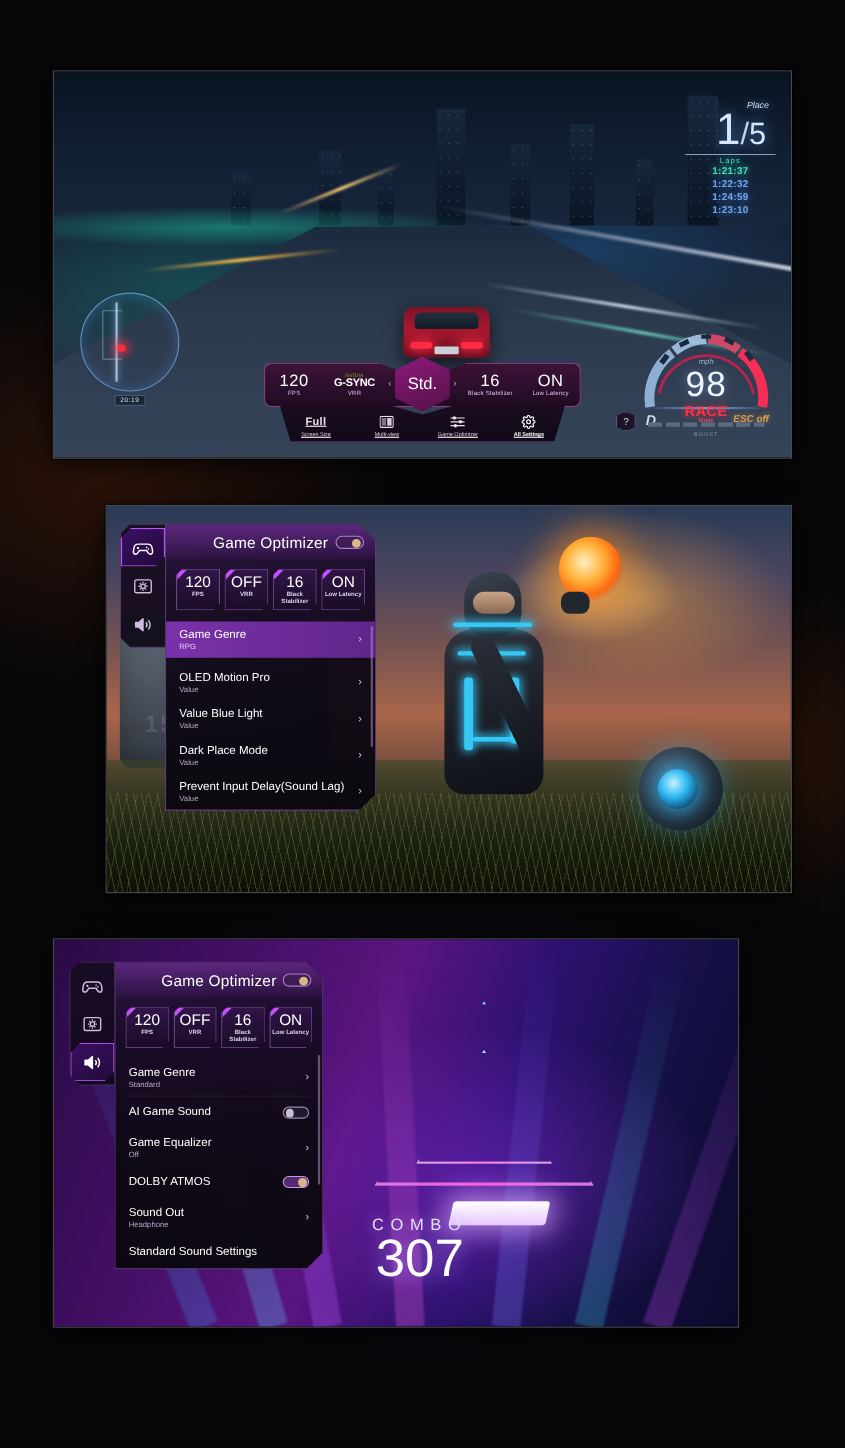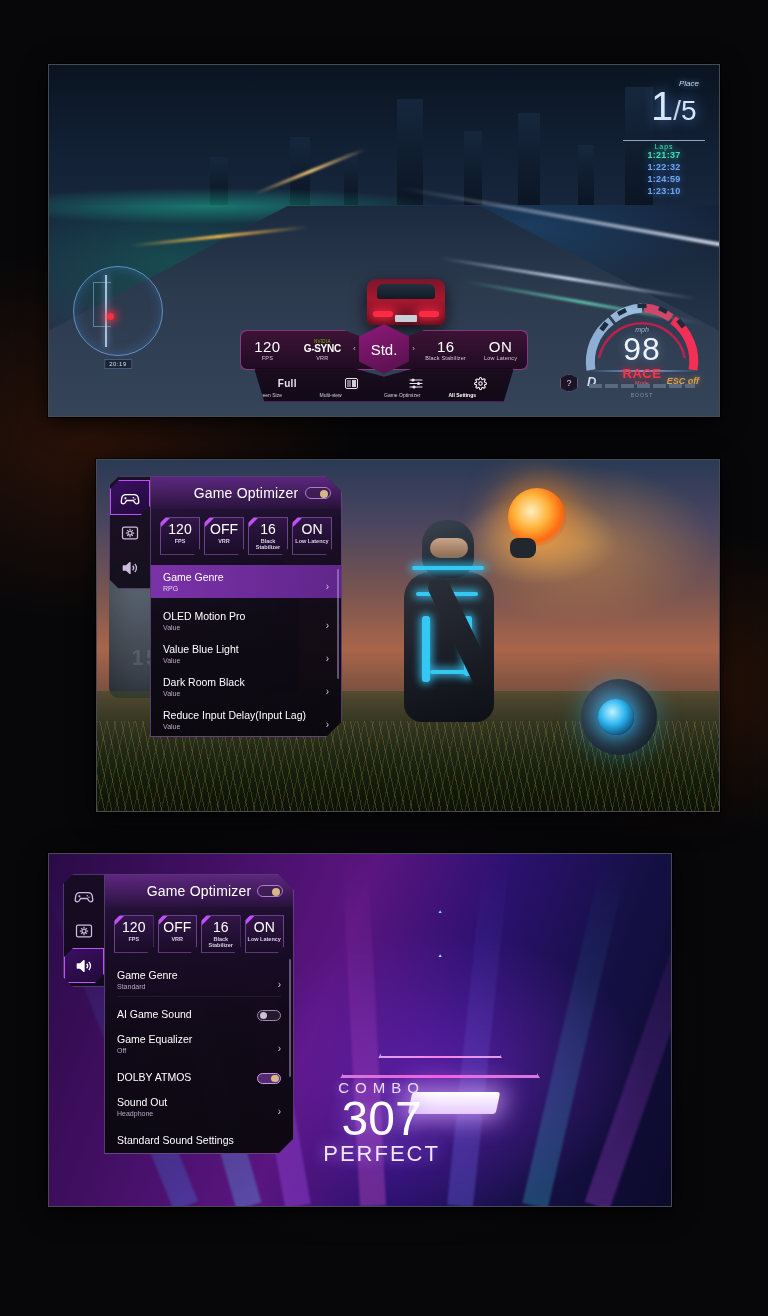--- a/index.html
+++ b/index.html
@@ -65,21 +65,21 @@
      background:rgba(185,215,245,.85); box-shadow:0 0 6px rgba(160,200,245,.8);}
   .minimap .track2{ position:absolute; left:22%; top:18%; width:18px; height:50%;
      border:1.5px solid rgba(140,180,225,.55); border-right:none;}
   .minimap .dot{ position:absolute; left:38%; top:52%; width:7px; height:7px; border-radius:50%;
      background:#ff2e3e; box-shadow:0 0 9px 3px rgba(255,45,60,.8);}
   .minimap .mlabel{ position:absolute; left:50%; bottom:-13px; transform:translateX(-50%);
      font-size:6px; letter-spacing:.5px; color:#cfe0f2; background:rgba(10,20,34,.6);
      padding:1px 4px; border:1px solid rgba(120,160,210,.45);}
 
   
-  .place{ position:absolute; right:20px; top:14px; text-align:left; }
+  .place{ position:absolute; right:20px; top:26px; text-align:left; }
   .place .pl-lab{ font-size:8px; font-style:italic; color:#c9d8ea; margin-left:28px;
      text-shadow:0 0 6px rgba(130,180,240,.8);}
   .place .pl-num{ font-size:40px; font-weight:300; line-height:.9; color:#d9e8fa;
      text-shadow:0 0 14px rgba(90,150,235,.9);}
   .place .pl-num .slash{ font-size:28px; opacity:.9;}
   .laps{ position:absolute; right:14px; top:75px; width:82px; text-align:center; }
   .laps .lp-hd{ font-size:7px; color:#3fe0b8; letter-spacing:1px;
      border-top:1px solid rgba(200,220,245,.7); padding-top:2px;
      text-shadow:0 0 6px rgba(60,225,185,.9);}
   .laps .lp{ font-size:9px; font-weight:bold; letter-spacing:.3px; line-height:1.32;}
@@ -128,21 +128,21 @@
      clip-path:polygon(50% 0,100% 25%,100% 75%,50% 100%,0 75%,0 25%);
      display:flex; align-items:center; justify-content:center;
      box-shadow:0 0 18px rgba(220,80,200,.55);}
   .gb-hex span{ font-size:15px; font-weight:300; color:#fff;}
   .gb-arr{ position:absolute; top:14px; font-size:8px; color:#d9a9e0;}
   .gb-bot{ position:absolute; left:14px; right:14px; bottom:0; height:34px;
      background:linear-gradient(180deg,rgba(24,8,26,.92),rgba(14,5,18,.92));
      border:1px solid rgba(150,70,150,.4); border-top:none; border-radius:0 0 7px 7px;
      clip-path:polygon(0 0,38% 0,50% 26%,62% 0,100% 0,96% 100%,4% 100%);
      display:flex; align-items:flex-end; justify-content:space-around; padding-bottom:3px;}
-  .gb-item{ width:25%; }
+  .gb-item{ width:25%; text-align:center;text-decoration:underline;}
   .gb-item .ic{ height:13px; display:flex; align-items:center; justify-content:center;
      color:#e8e3ef; font-size:10px;}
   .gb-item .t{ font-size:5px; color:#d8cfe0; margin-top:2px;}
   .gb-item.sz .ic{ font-size:10px; font-weight:bold; letter-spacing:.3px;}
   .gb-item.act .t{ color:#fff; font-weight:bold;}
   .gb-help{ position:absolute; right:-50px; bottom:10px; width:18px; height:18px;
      clip-path:polygon(50% 0,100% 25%,100% 75%,50% 100%,0 75%,0 25%);
      background:rgba(25,12,30,.85); border:1px solid rgba(180,150,200,.5);
      display:flex; align-items:center; justify-content:center; font-size:9px; color:#ddd3e6;}
 
@@ -252,21 +252,21 @@
   .chip{ flex:1; text-align:center; padding:4px 0 4px;
      background:linear-gradient(180deg,rgba(64,26,92,.55),rgba(26,12,40,.55));
      border:1px solid rgba(168,112,208,.55);
      clip-path:polygon(6px 0,100% 0,100% calc(100% - 6px),calc(100% - 6px) 100%,0 100%,0 6px);
      position:relative;}
   .chip::before{ content:""; position:absolute; left:0; top:0; width:9px; height:9px;
      background:#c250ff; clip-path:polygon(0 100%,100% 0,0 0); }
   .chip .cv{ font-size:14px; font-weight:300; color:#fff; line-height:1.05;}
   .chip .cl{ font-size:5.5px; color:#ddd0e8; font-weight:bold; margin-top:1px;}
   .rows{ }
-  .row{ display:flex; align-items:flex-end; padding:6px 12px; position:relative; min-height:30px;}
+  .row{ display:flex; align-items:center; padding:6px 12px; position:relative; min-height:30px;}
   .row.sel{ background:linear-gradient(90deg,rgba(128,52,176,.95),rgba(104,40,150,.9));}
   .row .txt{ flex:1;}
   .row .rl{ font-size:10.5px; color:#fff; line-height:1.25;}
   .row .rv{ font-size:7px; color:#b9a9c8; margin-top:1px;}
   .row.sel .rv{ color:#e4d4ef;}
   .row .chev{ font-size:10px; color:#cfc2dc; margin-left:6px;}
   .row .sw{ width:24px; height:11px; border-radius:6px; border:1px solid #9d85b0;
      background:rgba(40,30,52,.8); position:relative;}
   .row .sw i{ position:absolute; top:1px; left:1.5px; width:7.5px; height:7.5px; border-radius:50%;
      background:#c9c1d4; display:block;}
@@ -527,28 +527,28 @@
           </div>
           <div class="row">
             <div class="txt">
               <div class="rl">Value Blue Light</div>
               <div class="rv">Value</div>
             </div>
             <div class="chev">›</div>
           </div>
           <div class="row">
             <div class="txt">
-              <div class="rl">Dark Room Black</div>
+              <div class="rl">Dark Place Mode</div>
               <div class="rv">Value</div>
             </div>
             <div class="chev">›</div>
           </div>
           <div class="row">
             <div class="txt">
-              <div class="rl">Reduce Input Delay(Input Lag)</div>
+              <div class="rl">Prevent Input Delay(Sound Lag)</div>
               <div class="rv">Value</div>
             </div>
             <div class="chev">›</div>
           </div>
         </div>
         <div class="scrollbar" style="top:92px;height:110px;"></div>
       </div>
     </div>
   </div>
 </div>
@@ -565,21 +565,20 @@
 
     <div class="rhy-tri">
       <div class="tri-out"></div>
       <div class="tri-in"></div>
     </div>
     <div class="rhy-note"></div>
 
     <div class="rhy-combo">
       <div class="cb">COMBO</div>
       <div class="num">307</div>
-      <div class="pf">PERFECT</div>
     </div>
 
     <div class="osd" id="osd3">
       <div class="rail">
         <div class="rail-btn">
           <svg viewBox="0 0 24 24" fill="none" stroke="currentColor" stroke-width="1.6">
               <path d="M7 8h10a5 5 0 014.9 4l.6 4.4A2.6 2.6 0 0120 19c-1 0-1.7-.6-2.3-1.4L16 15H8l-1.7 2.6C5.7 18.4 5 19 4 19a2.6 2.6 0 01-2.5-2.6L2.1 12A5 5 0 017 8z"></path>
               <path d="M6.5 11.2v2.2M5.4 12.3h2.2"></path>
               <circle cx="16" cy="11.6" r=".9" fill="currentColor" stroke="none"></circle>
               <circle cx="18" cy="13.4" r=".9" fill="currentColor" stroke="none"></circle>

